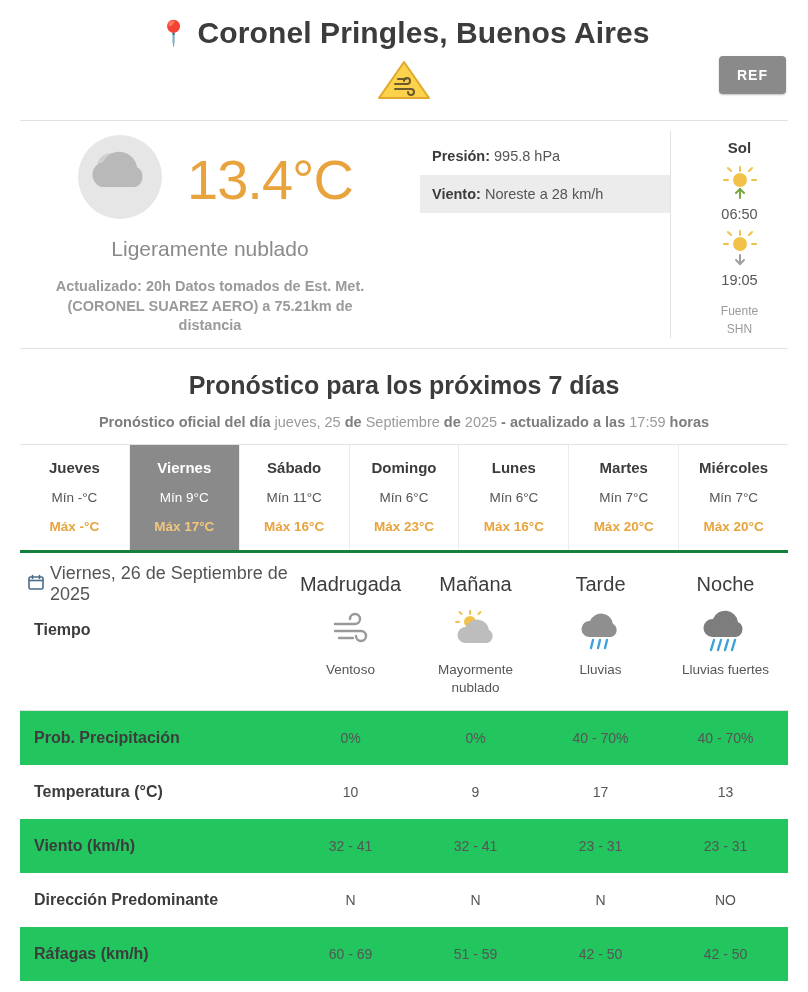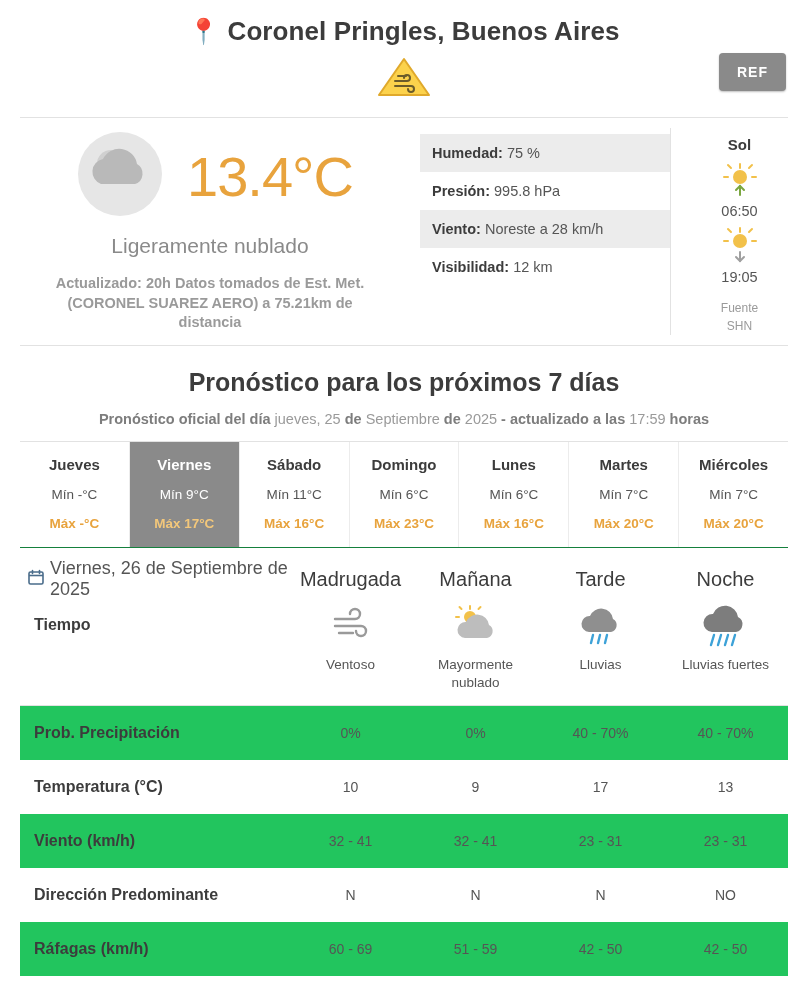--- a/index.html
+++ b/index.html
@@ -15,21 +15,21 @@
   
   .city-header {
     display: flex;
     align-items: center;
     justify-content: center;
     gap: 8px;
     padding: 16px 0 6px 0;
   }
   .pin-icon { color: #2f80c9; font-size: 25px; line-height: 1; }
   .city-name {
-    font-size: 26px;
+    font-size: 30px;
     font-weight: bold;
     color: #3c3c3c;
     letter-spacing: 0.1px;
   }
 
   .alert-row {
     display: flex;
     justify-content: center;
     align-items: center;
     padding: 2px 0 8px 0;
@@ -130,21 +130,21 @@
     margin-top: 14px;
     padding: 0 30px;
   }
   .forecast-sub b { color: #7d7d7d; }
 
   
   .days {
     display: flex;
     margin: 14px 20px 0 20px;
     border-top: 1px solid #e2e2e2;
-    border-bottom: 1px solid #15803d;
+    border-bottom: 3px solid #15803d;
   }
   .day {
     flex: 1;
     text-align: center;
     padding: 14px 0 16px 0;
     border-right: 1px solid #ececec;
   }
   .day:last-child { border-right: none; }
   .day .dname { font-size: 15px; font-weight: bold; color: #3c3c3c; }
   .day .dmin { font-size: 13.5px; color: #555; margin-top: 14px; font-weight: normal;}
@@ -237,35 +237,27 @@
             <path d="M34 56 a13 13 0 0 1 2 -25 a18 18 0 0 1 34 5 a11 11 0 0 1 -2 20 Z" fill="#b9b9b9"></path>
           </svg>
         </span>
         <span class="big-temp">13.4°C</span>
       </div>
       <div class="cond-text">Ligeramente nublado</div>
       <div class="updated-text">Actualizado: 20h Datos tomados de Est. Met. (CORONEL SUAREZ AERO) a 75.21km de distancia</div>
     </div>
 
     <div class="cur-mid">
-      <div class="datarow alt">
-        <b>Humedad:</b>
-        <span>75 %</span>
-      </div>
       <div class="datarow">
         <b>Presión:</b>
         <span>995.8 hPa</span>
       </div>
       <div class="datarow alt">
         <b>Viento:</b>
         <span>Noreste a 28 km/h</span>
-      </div>
-      <div class="datarow">
-        <b>Visibilidad:</b>
-        <span>12 km</span>
       </div>
     </div>
 
     <div class="cur-right">
       <div class="sun-title">Sol</div>
       <div class="sun-icon">
         <svg width="40" height="36" viewBox="0 0 40 36" aria-hidden="true">
           <circle cx="20" cy="16" r="7" fill="#f2c14a"></circle>
           <g stroke="#f2c14a" stroke-width="2" stroke-linecap="round">
             <path d="M20 3 v4"></path>

